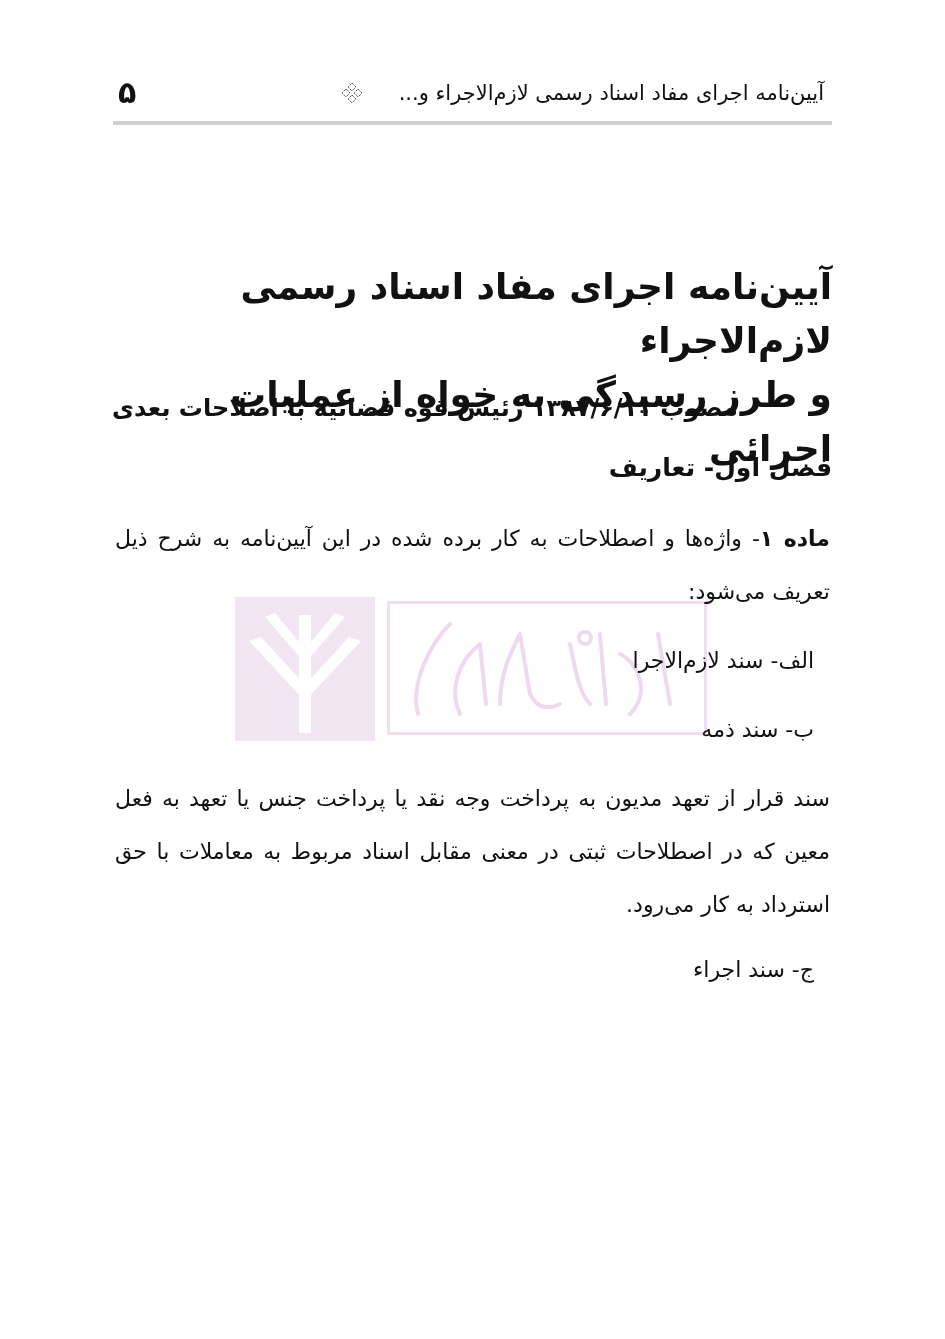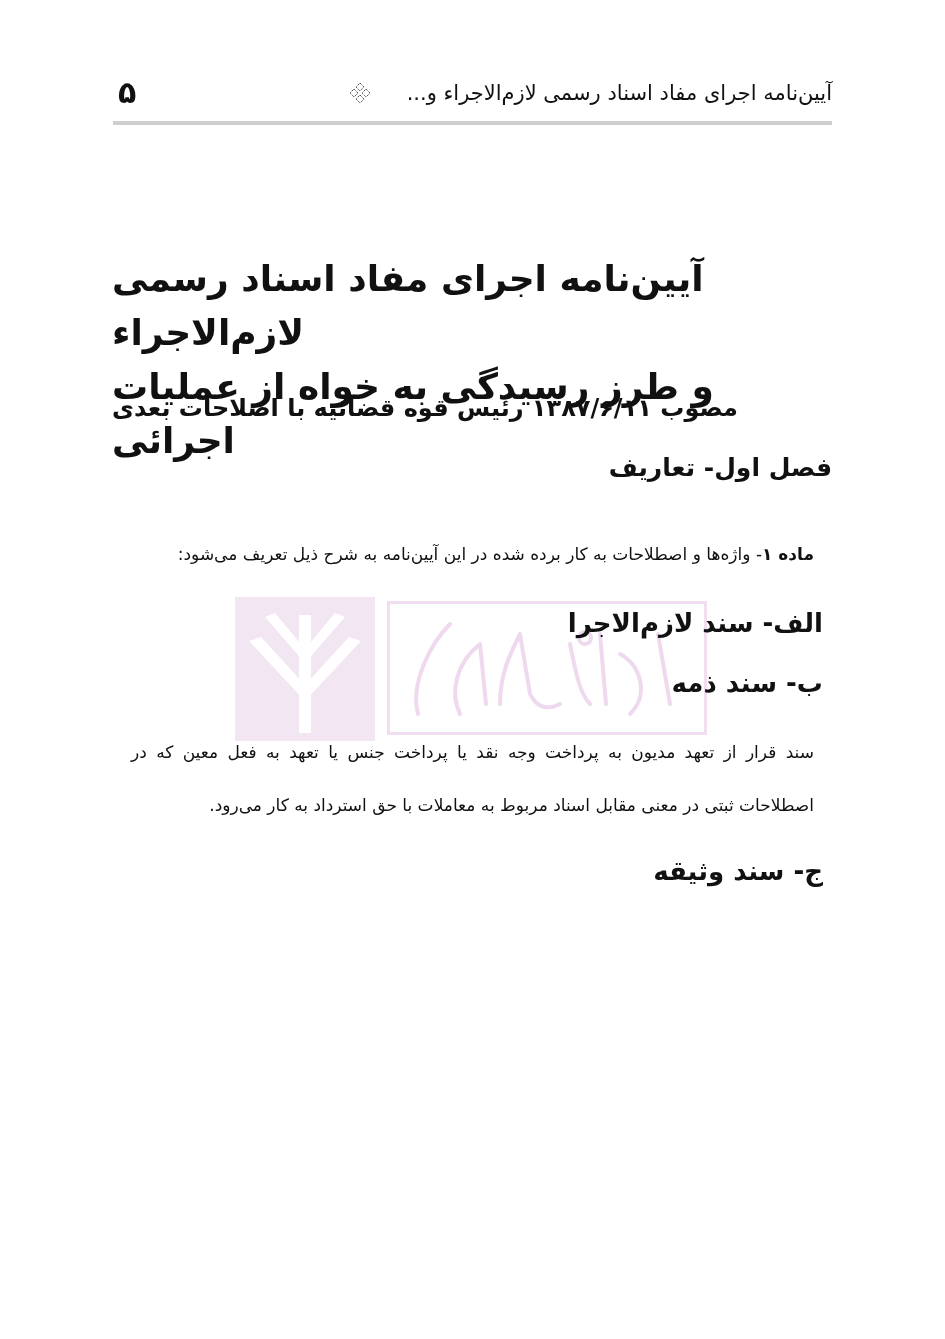--- a/index.html
+++ b/index.html
@@ -22,21 +22,21 @@
     width: 720px;
     height: 46px;
     display: flex;
     align-items: center;
     direction: rtl;
   }
   .running-title {
     font-size: 21px;
     line-height: 46px;
     white-space: nowrap;
-    margin-right: 0;
+    margin-right: 8px;
   }
   .ornament {
     margin-right: 36px;
     width: 22px;
     height: 22px;
     display: inline-block;
   }
   .page-number {
     margin-right: auto;
     margin-left: 6px;
@@ -47,24 +47,24 @@
   .header-rule {
     position: absolute;
     top: 121px;
     left: 113px;
     width: 719px;
     height: 4px;
     background: #cfcfcf;
   }
   .title-block {
     position: absolute;
-    top: 252px;
-    left: 112px;
-    width: 720px;
-    text-align: left;
+    top: 260px;
+    left: 112px;
+    width: 720px;
+    text-align: right;
     direction: rtl;
   }
   .doc-title {
     font-size: 36px;
     font-weight: 900;
     line-height: 54px;
     margin: 0;
     letter-spacing: -0.5px;
   }
   .doc-subtitle {
@@ -115,34 +115,34 @@
   }
   .body-text {
     position: absolute;
     top: 512px;
     left: 115px;
     width: 715px;
     direction: rtl;
     z-index: 1;
   }
   .para {
-    font-size: 17px;
+    font-size: 22px;
+    line-height: 53px;
+    margin: 0;
+    text-align: justify;
+    text-align-last: right;
+  }
+  .para .lead {
+    font-weight: bold;
+  }
+  .sub-heading {
+    font-size: 22px;
+    font-weight: normal;
     line-height: 53px;
     margin: 16px;
-    text-align: justify;
-    text-align-last: right;
-  }
-  .para .lead {
-    font-weight: bold;
-  }
-  .sub-heading {
-    font-size: 26px;
-    font-weight: bold;
-    line-height: 53px;
-    margin: 7px;
   }
   .sub-heading.tight {
     line-height: 46px;
   }
 </style>
 </head>
 <body>
 
 <div class="page-header">
   <span class="running-title">آیین‌نامه اجرای مفاد اسناد رسمی لازم‌الاجراء و...</span>
@@ -196,14 +196,14 @@
   </div>
 </div>
 
 <div class="body-text">
   <p class="para">
     <span class="lead">ماده ۱</span><span>- واژه‌ها و اصطلاحات به کار برده شده در این آیین‌نامه به شرح ذیل تعریف می‌شود:</span>
   </p>
   <h3 class="sub-heading">الف- سند لازم‌الاجرا</h3>
   <h3 class="sub-heading">ب- سند ذمه</h3>
   <p class="para">سند قرار از تعهد مدیون به پرداخت وجه نقد یا پرداخت جنس یا تعهد به فعل معین که در اصطلاحات ثبتی در معنی مقابل اسناد مربوط به معاملات با حق استرداد به کار می‌رود.</p>
-  <h3 class="sub-heading tight">ج- سند وثیقه</h3>
+  <h3 class="sub-heading tight">ج- سند اجراء</h3>
 </div>
 
 </body></html>

